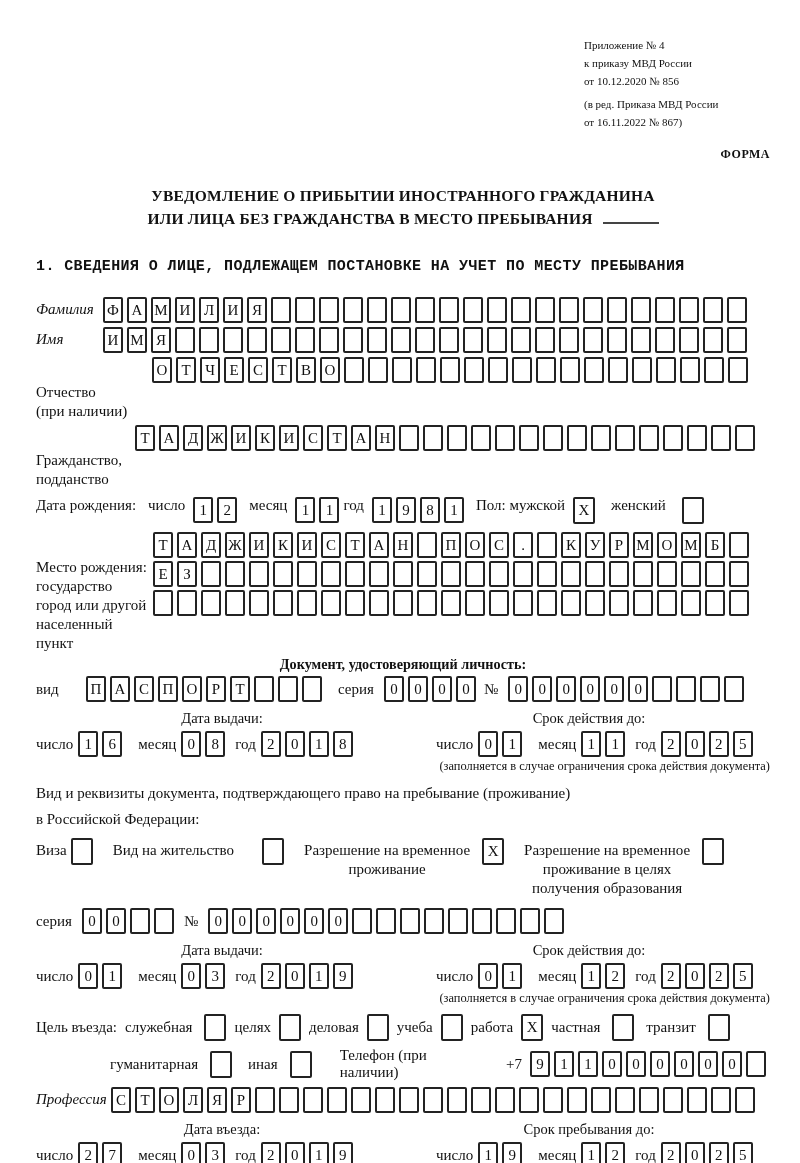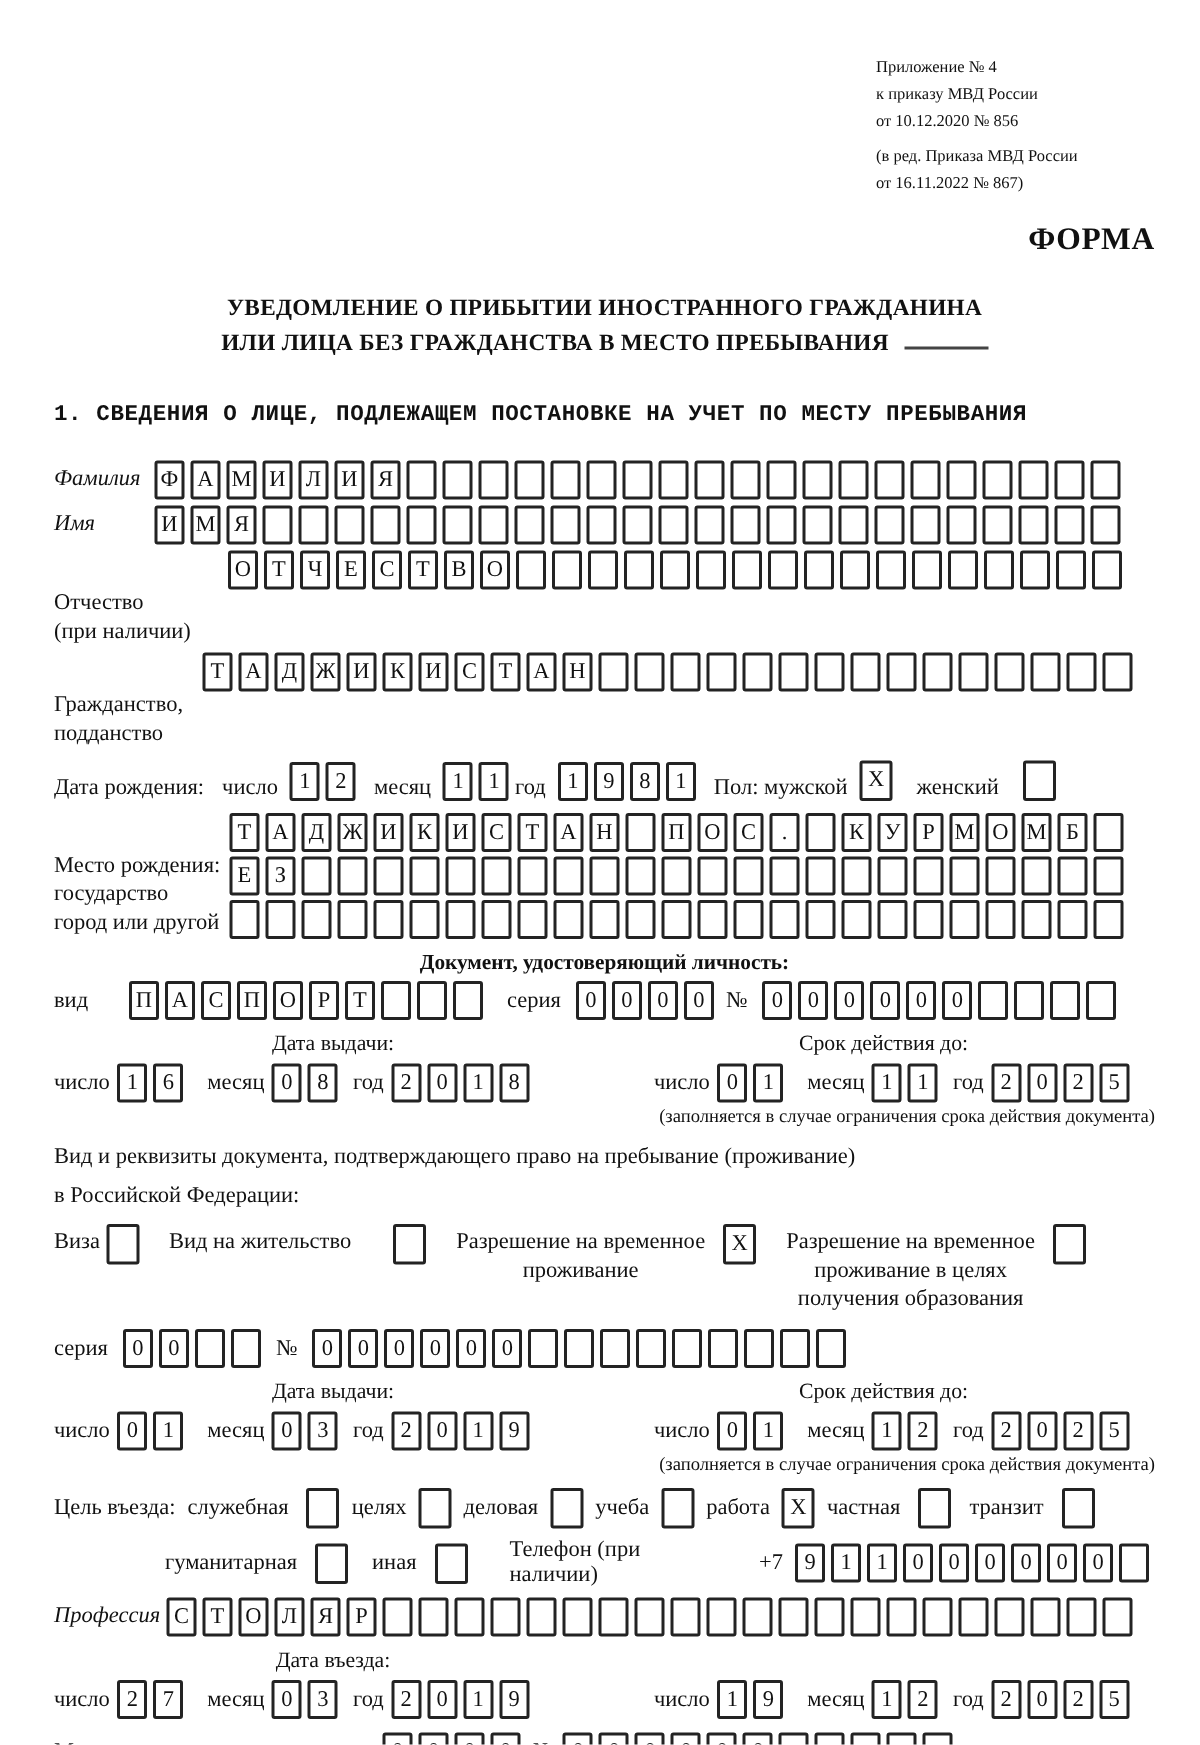--- a/index.html
+++ b/index.html
@@ -6,21 +6,21 @@
   body{
     width:800px;height:1163px;overflow:hidden;color:#111;
     font-family:"Liberation Serif","DejaVu Serif",serif;
     font-size:15px;
   }
   .page{padding:36px 30px 0 36px;width:734px;}
 
   
   .hdr{margin-left:548px;font-size:11px;line-height:18px;}
   .hdr .grp2{margin-top:5px;}
-  .forma{margin-top:16px;text-align:right;font-weight:bold;font-size:21px;letter-spacing:.5px;}
+  .forma{margin-top:16px;text-align:right;font-weight:bold;font-size:12px;letter-spacing:.5px;}
 
   
   .title{margin-top:22px;text-align:center;font-weight:bold;font-size:15.5px;line-height:23px;letter-spacing:.2px;}
   .blankline{display:inline-block;width:56px;border-bottom:2px solid #444;margin-left:10px;}
 
   .sec-head{margin-top:28px;font-weight:bold;font-size:15px;letter-spacing:.4px;white-space:nowrap;font-family:Liberation Mono, monospace;}
 
   
   .row{display:flex;align-items:flex-start;margin-top:4px;}
   .lbl{line-height:19px;padding-top:3px;flex:0 0 auto;font-style:italic;}
@@ -205,21 +205,21 @@
         <span class="cell"></span>
         <span class="cell"></span>
         <span class="cell"></span>
         <span class="cell"></span>
         <span class="cell"></span>
         <span class="cell"></span>
         <span class="cell"></span>
       </span>
   </div>
 
-  <div class="row mt8" style="align-items:flex-end;">
+  <div class="row mt8" style="align-items:flex-start;">
     <span>Дата рождения:</span>
     <span class="ml12">число</span>
     <span class="cells ml8">
         <span class="cell">1</span>
         <span class="cell">2</span>
       </span>
     <span class="ml8">месяц</span>
     <span class="cells ml8">
         <span class="cell">1</span>
         <span class="cell">1</span>
@@ -235,20 +235,21 @@
     <span class="cb ml8">X</span>
     <span class="ml16">женский</span>
     <span class="cb ml16"></span>
   </div>
 
   <div class="row mt8">
     <span class="lblblock w117">
       <div>Место рождения:</div>
       <div>государство</div>
       <div>город или другой</div>
+      <div>населенный пункт</div>
     </span>
     <span>
       <div class="cells" style="margin-bottom:3px;">
           <span class="cell">Т</span>
           <span class="cell">А</span>
           <span class="cell">Д</span>
           <span class="cell">Ж</span>
           <span class="cell">И</span>
           <span class="cell">К</span>
           <span class="cell">И</span>
@@ -574,20 +575,21 @@
         <span class="cell"></span>
         <span class="cell"></span>
         <span class="cell"></span>
         <span class="cell"></span>
         <span class="cell"></span>
       </span>
   </div>
 
   <div class="twocol">
     <div class="col-l dh">Дата въезда:</div>
+    <div class="col-r dh">Срок пребывания до:</div>
   </div>
   <div class="twocol">
     <div class="col-l dateline">
       <span class="dlbl">число</span>
       <span class="cells">
           <span class="cell">2</span>
           <span class="cell">7</span>
         </span>
       <span class="dlbl dgap">месяц</span>
       <span class="cells">

